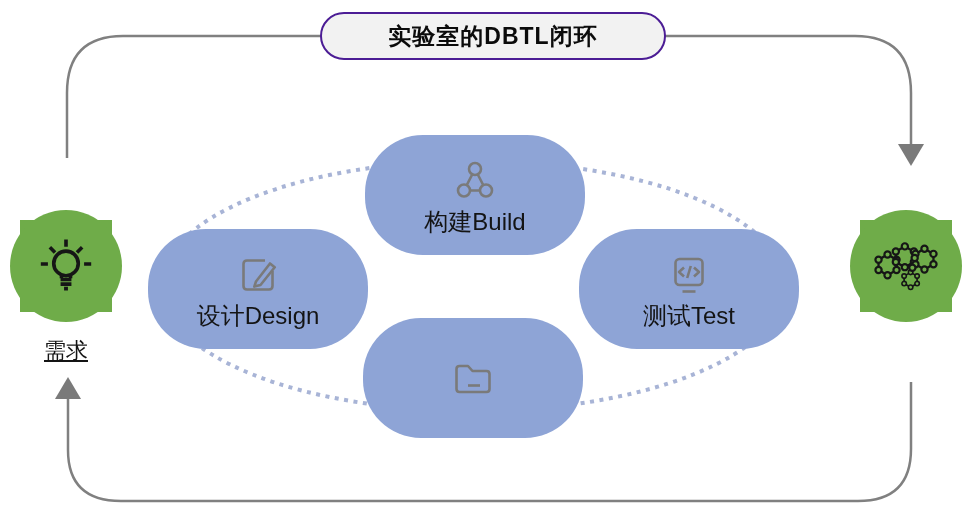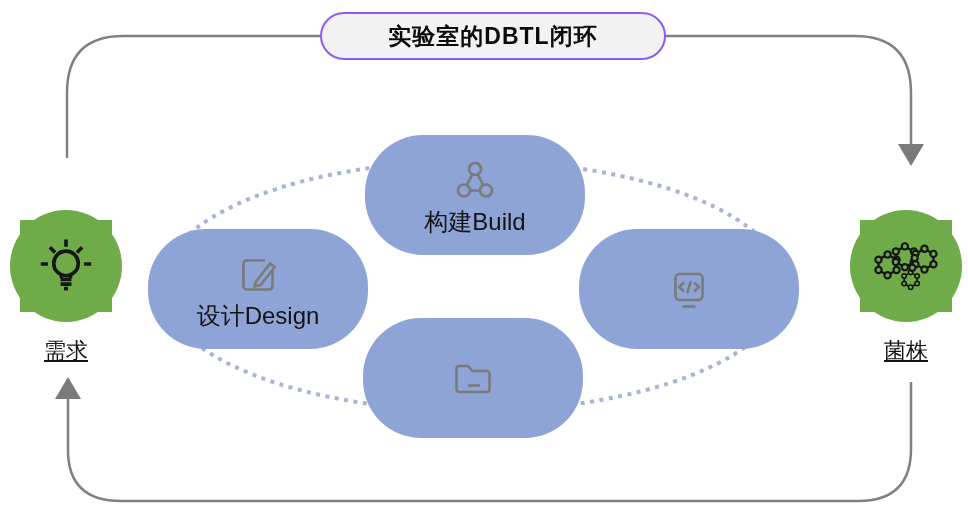--- a/index.html
+++ b/index.html
@@ -7,21 +7,21 @@
     position:relative;width:968px;height:515px;background:#ffffff;overflow:hidden;
     font-family:"Liberation Sans",sans-serif;
   }
   .layer{position:absolute;left:0;top:0;width:968px;height:515px;z-index:0;}
   .loop-line{fill:none;stroke:#808080;stroke-width:2.5;}
   .loop-arrow{fill:#7a7a7a;stroke:none;}
   .dotted-ellipse{fill:none;stroke:#a8b4d6;stroke-width:4;stroke-dasharray:4 5.5;stroke-linecap:butt;}
 
   .title-pill{
     position:absolute;left:320px;top:12px;width:346px;height:48px;z-index:3;
-    background:#f2f2f2;border:2px solid #8b5cf6;border-radius:26px;box-sizing:border-box;
+    background:#f2f2f2;border:2px solid #4c1d95;border-radius:26px;box-sizing:border-box;
     display:flex;align-items:center;justify-content:center;
     font-size:23px;font-weight:bold;color:#0b0b0b;letter-spacing:1px;
   }
 
   .stage{
     position:absolute;width:220px;height:120px;z-index:2;
     background:#8ea4d6;border-radius:58px;
     display:flex;flex-direction:column;align-items:center;justify-content:center;
   }
   .stage-icon{width:52px;height:48px;margin-top:2px;}
@@ -76,20 +76,21 @@
   </div>
 
   <div class="stage" style="left:579px;top:229px;">
     <svg class="stage-icon" viewBox="0 0 48 48">
       <rect class="ln" x="10.5" y="8" width="27" height="26" rx="4"></rect>
       <path class="ln" d="M19 16.5 L14 21 L19 25.5"></path>
       <path class="ln" d="M29 16.5 L34 21 L29 25.5"></path>
       <path class="ln" d="M25.8 15 L22.2 27"></path>
       <path class="ln" d="M17.5 40.5 H30.5"></path>
     </svg>
+    <div class="stage-label">测试Test</div>
   </div>
 
   <div class="stage" style="left:363px;top:318px;">
     <svg class="stage-icon" viewBox="0 0 48 48">
       <path class="ln" d="M7.5 14 Q7.5 11 10.5 11 H19 L23.5 16 H37.5 Q40.5 16 40.5 19 V34 Q40.5 37 37.5 37 H10.5 Q7.5 37 7.5 34 Z"></path>
       <path class="ln" d="M19 30.5 H31"></path>
     </svg>
   </div>
 
   <div class="endpoint" style="left:10px;top:210px;">
@@ -129,16 +130,15 @@
     <div class="ep-circle"></div>
     <svg class="ep-icon" width="66" height="60" viewBox="0 0 56 52">
       <path class="bkl" d="M34.8 22.5 L32 31.5"></path>
       <use href="#hexring" transform="translate(12,25)"></use>
       <use href="#hexring" transform="translate(27,18)"></use>
       <use href="#hexring" transform="translate(44,20)"></use>
       <use href="#hexring" transform="translate(32,38) scale(0.72)"></use>
       <circle class="bkn" cx="35.5" cy="19" r="2.7"></circle>
       <circle class="bkn" cx="33.5" cy="27.5" r="2.7"></circle>
     </svg>
-    <div class="ep-label">菌株</div>
   </div>
 
 </div>
 
 </body></html>

